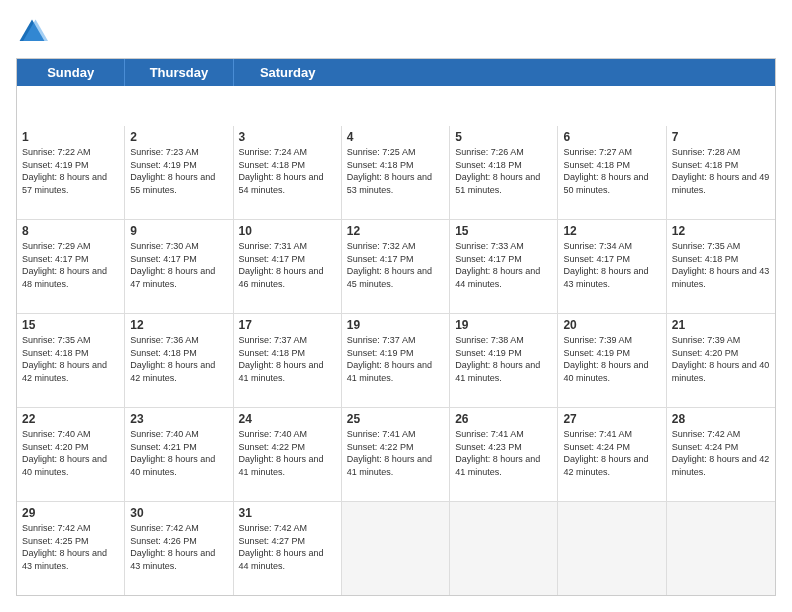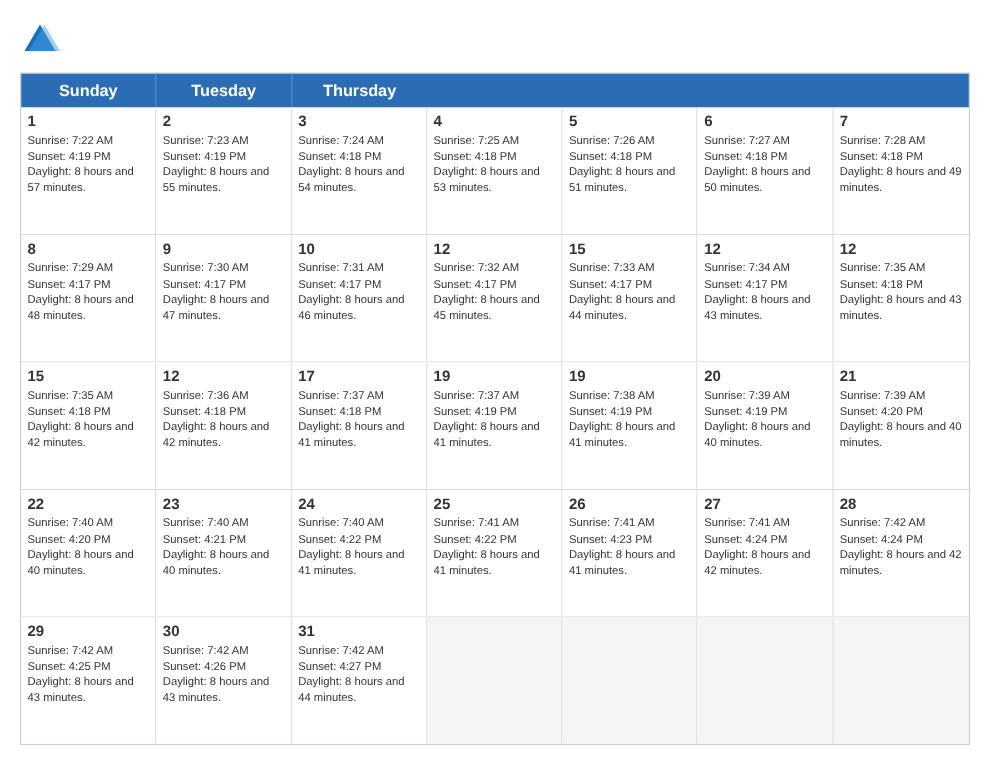--- a/index.html
+++ b/index.html
@@ -49,20 +49,21 @@
     }
     .subtitle {
       font-size: 14px;
       color: #555;
     }
     .calendar {
       flex: 1;
       display: flex;
       flex-direction: column;
       border: 1px solid #ccc;
+      gap: 40px;
     }
     .calendar-header {
       display: grid;
       grid-template-columns: repeat(7, 1fr);
       background: #2a6db5;
     }
     .day-header {
       color: white;
       text-align: center;
       padding: 6px 4px;
@@ -123,22 +124,22 @@
     </div>
     <div class="title-section">
       <div class="month-title"></div>
       <div class="subtitle"></div>
     </div>
   </div>
 
   <div class="calendar">
     <div class="calendar-header">
     <div class="day-header">Sunday</div>
-        <div class="day-header">Tuesday</div>
         <div class="day-header">Thursday</div>
+        <div class="day-header">Saturday</div>
       </div>
     <div class="calendar-body">
     <div class="week-row">
           <div class="day-cell">
             <span class="day-number">1</span>
             <div class="day-info">Sunrise: 7:22 AM<br>Sunset: 4:19 PM<br>Daylight: 8 hours and 57 minutes.</div>
           </div>
           <div class="day-cell">
             <span class="day-number">2</span>
             <div class="day-info">Sunrise: 7:23 AM<br>Sunset: 4:19 PM<br>Daylight: 8 hours and 55 minutes.</div>

